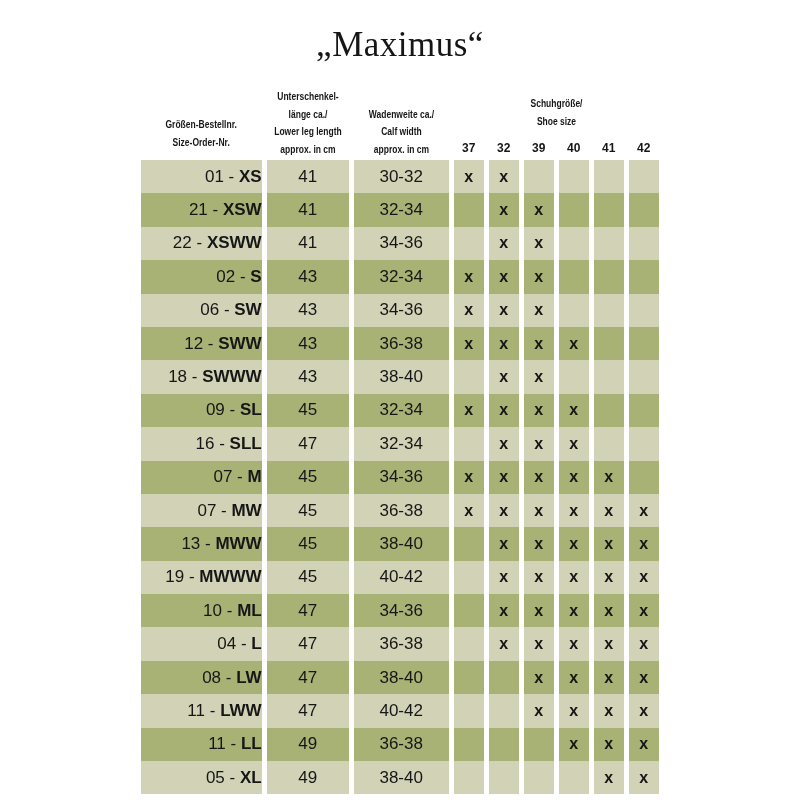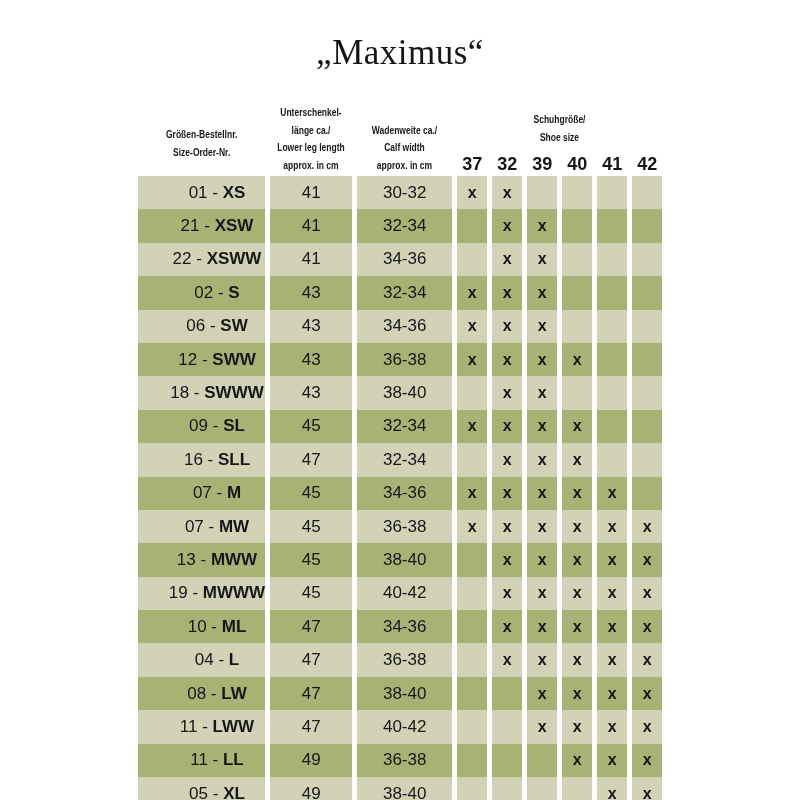--- a/index.html
+++ b/index.html
@@ -6,21 +6,21 @@
     margin: 0;
     padding: 0;
     width: 800px;
     height: 800px;
     background: var(--background, #ffffff);
     overflow: hidden;
     font-family: "Liberation Sans", sans-serif;
     color: var(--text, #161616);
   }
   .title {
-    margin: 12px;
+    margin: 4px;
     padding-top: 20px;
     text-align: center;
     font-family: "Liberation Serif", serif;
     font-weight: 400;
     font-size: 35px;
     line-height: 42px;
     letter-spacing: 0.5px;
   }
   table.size-chart {
     border-collapse: separate;
@@ -36,44 +36,44 @@
   thead th {
     font-weight: 700;
     font-size: 10px;
     line-height: 17.5px;
     text-align: center;
     vertical-align: bottom;
     padding: 0 0 2px 0;
     white-space: nowrap;
     background: transparent;
   }
-  thead th.th-order { padding-bottom: 15px; }
+  thead th.th-order { padding-bottom: 9px; }
   thead tr.head-main { height: 64px; }
   thead tr.head-nums { height: 26px; }
   .hwrap { transform: scaleX(0.85); transform-origin: 50% 100%; }
   thead th.th-group { padding-bottom: 4px; }
   thead th.th-num {
     font-weight: 700;
-    font-size: 18px;
+    font-size: 12px;
     padding-bottom: 3px;
   }
 
   tbody td {
     height: 33.4px;
     font-size: 17px;
     text-align: center;
     vertical-align: middle;
     padding: 0;
     white-space: nowrap;
   }
   tbody tr.light td { background: var(--row-light, #d2d3b6); }
   tbody tr.dark  td { background: var(--row-dark, #a9b275); }
   tbody td.cell-label {
-    text-align: center;
-    padding-left: 31px;
+    text-align: right;
+    padding-left: 24px;
   }
   tbody td.cell-label b { font-weight: 700; }
   tbody td.cell-x {
     font-weight: 700;
     font-size: 16px;
   }
 </style>
 </head>
 <body>
 

